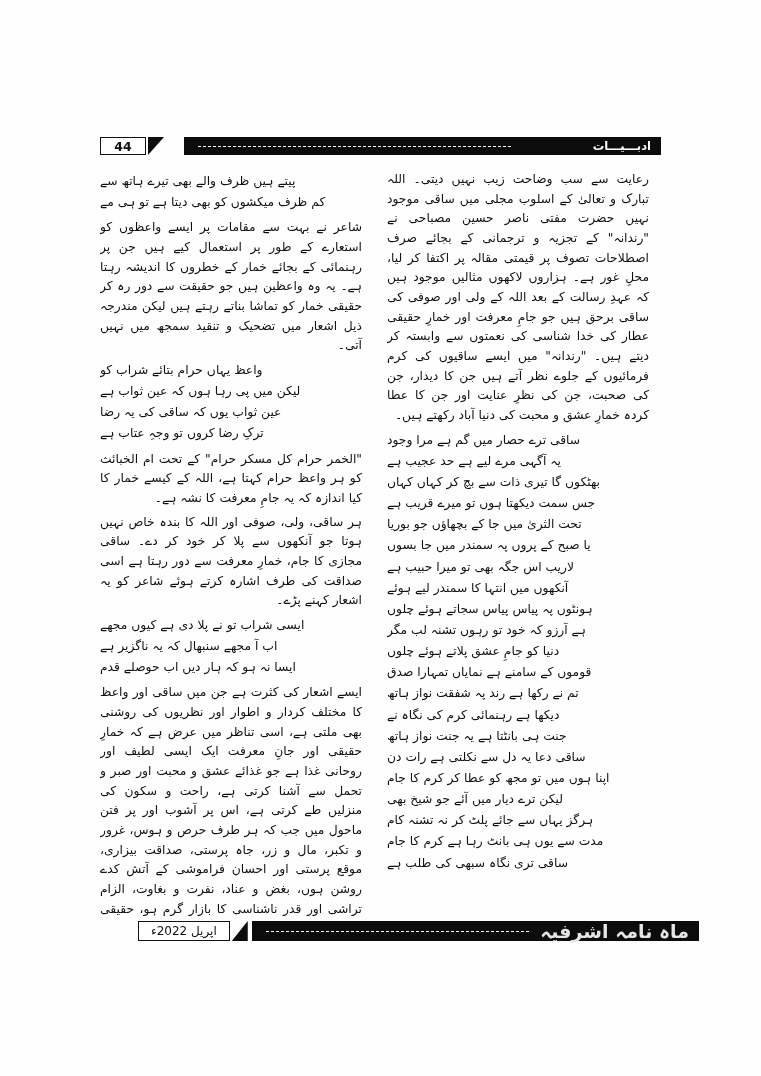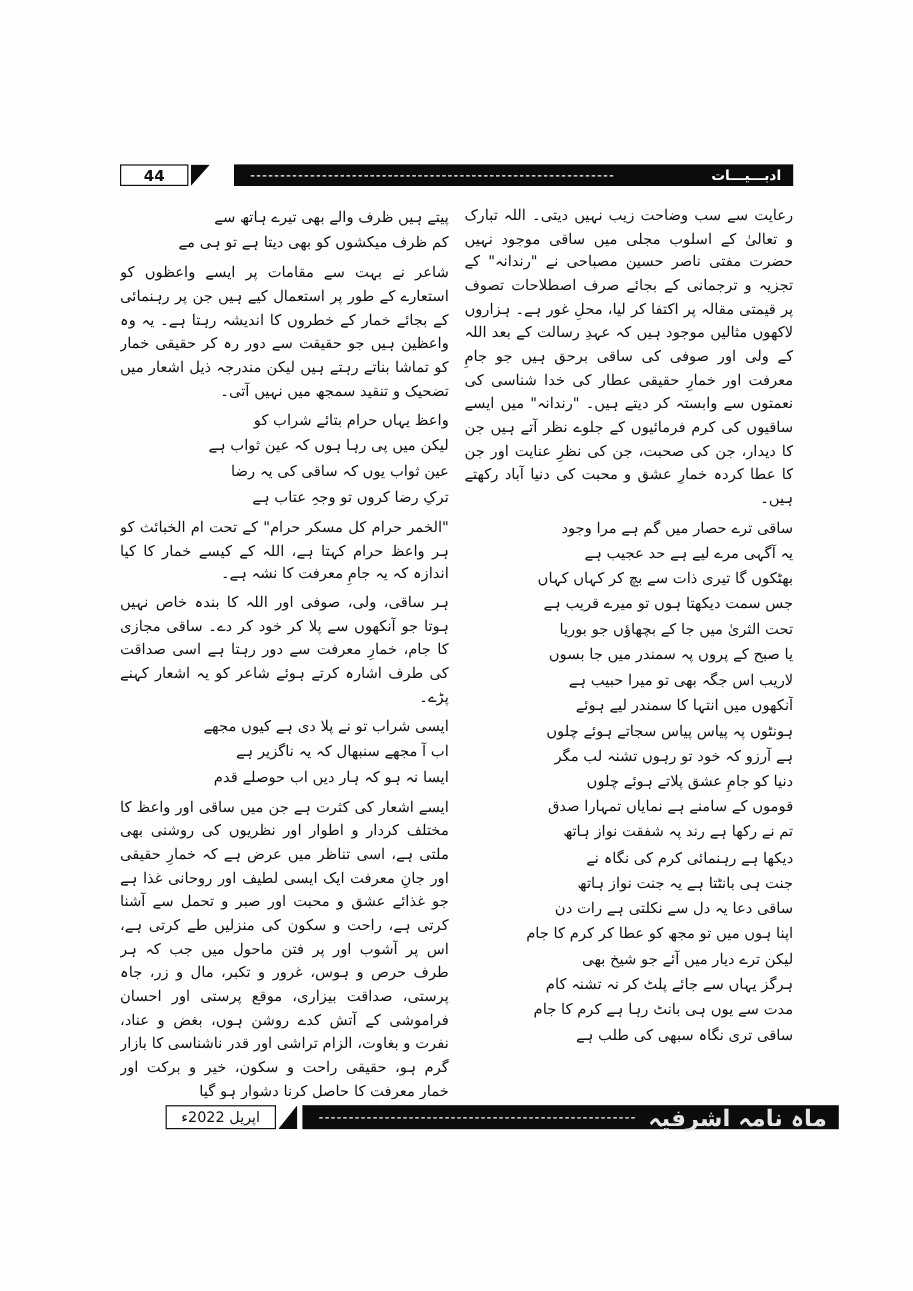--- a/index.html
+++ b/index.html
@@ -9,21 +9,21 @@
     position:relative;overflow:hidden;
   }
   .page{position:absolute;inset:0;background:#fefefe;}
 
   
   .header{
     position:absolute;top:137px;left:100px;width:561px;height:18px;
     display:flex;align-items:stretch;
   }
   .page-num-box{
-    width:57px;border:1.5px solid #111;background:#fff;
+    width:46px;border:1.5px solid #111;background:#fff;
     display:flex;align-items:center;justify-content:center;
     font-weight:bold;font-size:12.5px;box-sizing:border-box;
   }
   .header-notch{
     width:16px;background:#0c0c0c;margin-left:2px;
     clip-path:polygon(0 0,100% 0,0 100%);
   }
   .header-black-bar{
     flex:1;background:#0c0c0c;position:relative;margin-left:20px;
     display:flex;align-items:center;
@@ -38,24 +38,24 @@
     letter-spacing:1px;white-space:nowrap;
   }
 
   
   .columns{
     position:absolute;top:168px;left:100px;width:561px;height:748px;
     display:flex;gap:13px;direction:rtl;overflow:hidden;
   }
   .col{flex:1;direction:rtl;unicode-bidi:embed;overflow:hidden;}
   .prose{
-    margin:2px 0 4px 0;font-size:12.3px;line-height:1.6;
+    margin:2px 12px 4px 0;font-size:12.3px;line-height:1.6;
     text-align:justify;text-align-last:right;
   }
-  .verse{margin:3px 0 5px 0;text-align:right;}
+  .verse{margin:3px 0 5px 0;text-align:left;}
   .verse-line{
     font-size:12.3px;line-height:1.72;white-space:nowrap;
     overflow:hidden;text-overflow:clip;
   }
 
   
   .footer{
     position:absolute;top:921px;left:100px;width:561px;height:20px;
     display:flex;align-items:stretch;padding-left:38px;
   }

